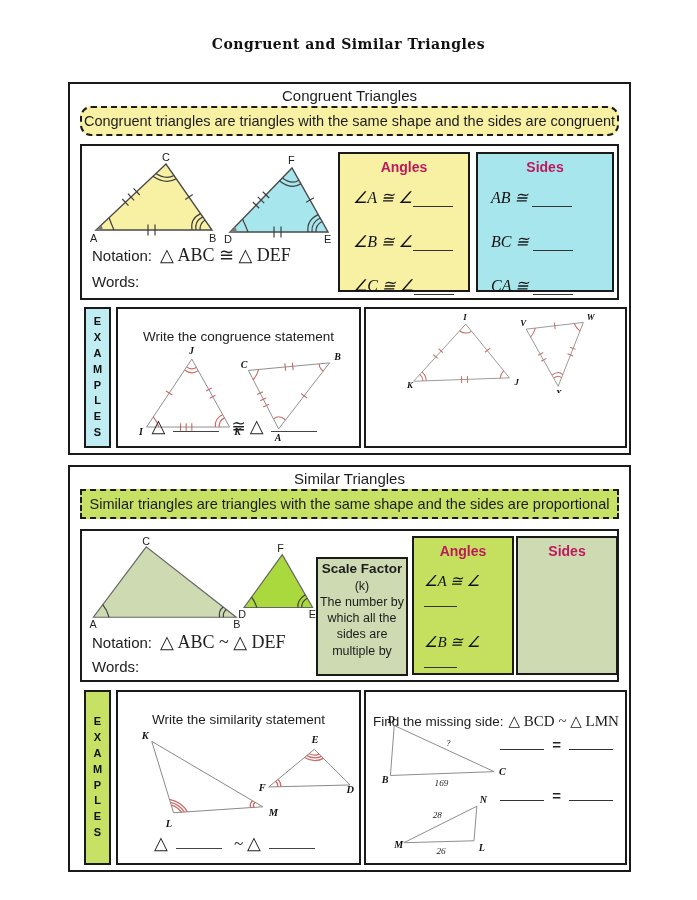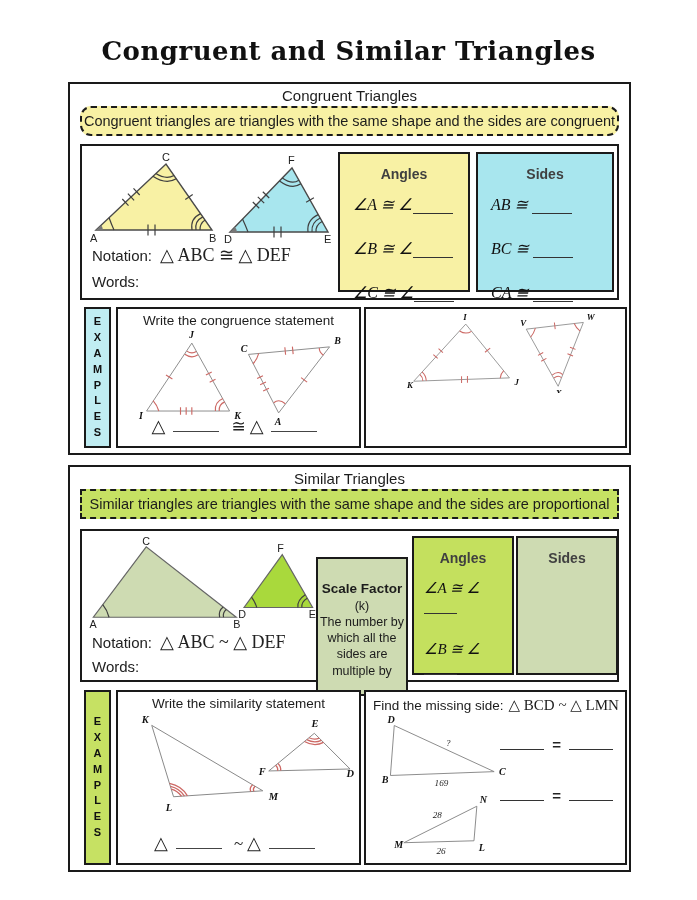--- a/index.html
+++ b/index.html
@@ -1,19 +1,19 @@
 <!DOCTYPE html>
 <html style="--yellow: #f8f1a4; --cyan: #a8e6ee; --cyanlight: #c0edf2; --green: #c6e163; --sage: #cedbb2; --brightgreen: #c4e05e; --smalltri: #a9d93c; --red: #cd6965;"><head>
 <meta charset="utf-8">
 <style>
   html,body{margin:0;padding:0;background:#fff;}
   .page{position:relative;width:697px;height:900px;background:#fff;overflow:hidden;
         font-family:"Liberation Sans",sans-serif;color:#222;}
   .title{position:absolute;top:36px;left:0;width:100%;text-align:center;
-         font-family:"DejaVu Serif",serif;font-weight:bold;font-size:26px;
+         font-family:"DejaVu Serif",serif;font-weight:bold;font-size:14px;
          letter-spacing:.5px;color:#111;}
   .section{position:absolute;left:68px;width:559px;border:2px solid #1a1a1a;background:#fff;}
   #sec-con{top:82px;height:369px;}
   #sec-sim{top:465px;height:403px;}
   .sec-header{text-align:center;font-size:15px;padding-top:3px;color:#1c1c1c;}
   .def-box{position:absolute;left:10px;right:10px;top:22px;height:26px;
            border:2px dashed #1a1a1a;display:flex;align-items:center;justify-content:center;
            font-size:14.5px;color:#1c1c1c;}
   #sec-con .def-box{background:var(--yellow);border-radius:11px;}
   #sec-sim .def-box{background:var(--green);}
@@ -26,41 +26,41 @@
   #sec-sim .notation-line{top:100px;}
   .words-line{position:absolute;left:10px;font-size:15px;}
   #sec-con .words-line{top:127px;}
   #sec-sim .words-line{top:127px;}
   .math{font-family:"Liberation Serif",serif;font-size:18px;margin-left:8px;}
   .mini-box{position:absolute;border:2px solid #1a1a1a;}
   #con-angles{left:256px;width:128px;top:6px;bottom:6px;background:var(--yellow);}
   #con-sides{left:394px;width:134px;top:6px;bottom:6px;background:var(--cyan);}
   #sim-angles{left:330px;width:98px;top:5px;bottom:5px;background:var(--brightgreen);}
   #sim-sides{left:434px;width:98px;top:5px;bottom:5px;background:var(--sage);}
-  .mini-title{text-align:center;font-weight:bold;font-size:14px;padding-top:12px;color:#404040;}
+  .mini-title{text-align:center;font-weight:bold;font-size:14px;padding-top:5px;color:#be185d;}
   .mini-rows{display:flex;flex-direction:column;gap:25px;padding:13px 0 0 13px;
              font-family:"Liberation Serif",serif;font-style:italic;font-size:16px;color:#111;}
   #sim-angles .mini-rows,#sim-sides .mini-rows{font-size:15px;padding-left:10px;gap:26px;}
   .blank{display:inline-block;width:40px;border-bottom:1.3px solid #333;height:13px;vertical-align:bottom;}
   #sim-angles .blank,#sim-sides .blank{width:33px;}
   #scale-box{position:absolute;left:234px;width:88px;top:26px;height:114px;background:var(--sage);
-             border:2px solid #1a1a1a;text-align:center;font-size:12.5px;line-height:1.3;padding-top:21px;color:#1c1c1c;}
+             border:2px solid #1a1a1a;text-align:center;font-size:12.5px;line-height:1.3;padding-top:1px;color:#1c1c1c;}
   .scale-title{font-weight:bold;font-size:13.5px;}
   .ex-label{position:absolute;left:14px;width:23px;border:2px solid #1a1a1a;
             display:flex;flex-direction:column;align-items:center;justify-content:center;
             font-weight:bold;font-size:11px;color:#111;}
   .ex-label div{line-height:1.45;}
   #sec-con .ex-label{top:223px;height:137px;background:var(--cyanlight);}
   #sec-sim .ex-label{top:223px;height:171px;background:var(--green);}
   .ex-box{position:absolute;border:2px solid #1a1a1a;background:#fff;}
   #con-ex1{left:46px;top:223px;width:241px;height:137px;}
   #con-ex2{left:294px;top:223px;width:259px;height:137px;}
   #sim-ex1{left:46px;top:223px;width:241px;height:171px;}
   #sim-ex2{left:294px;top:223px;width:259px;height:171px;}
-  .ex-title{text-align:center;font-size:13.5px;padding-top:4px;color:#1c1c1c;}
+  .ex-title{text-align:center;font-size:13.5px;padding-top:20px;color:#1c1c1c;}
   #sim-ex2 .ex-title{text-align:left;padding-left:7px;}
   .ex-title .math{font-size:15px;margin-left:5px;}
   .answer-sym{position:absolute;bottom:9px;width:100%;text-align:center;font-size:15px;color:#222;}
   .answer-sym .tri{font-size:18px;}
   .answer-sym .ablank{display:inline-block;width:46px;border-bottom:1.3px solid #444;height:12px;margin:0 8px;}
   .answer-sym .op{font-family:"Liberation Serif",serif;font-size:17px;margin:0 4px;}
   .answer-text{position:absolute;bottom:8px;left:10px;font-family:"Liberation Serif",serif;
                font-style:italic;font-size:15px;color:#111;letter-spacing:.3px;}
   .fracs{position:absolute;right:12px;top:44px;display:flex;flex-direction:column;gap:34px;}
   .frac-row{display:flex;align-items:center;gap:8px;font-size:15px;font-weight:bold;color:#222;}

